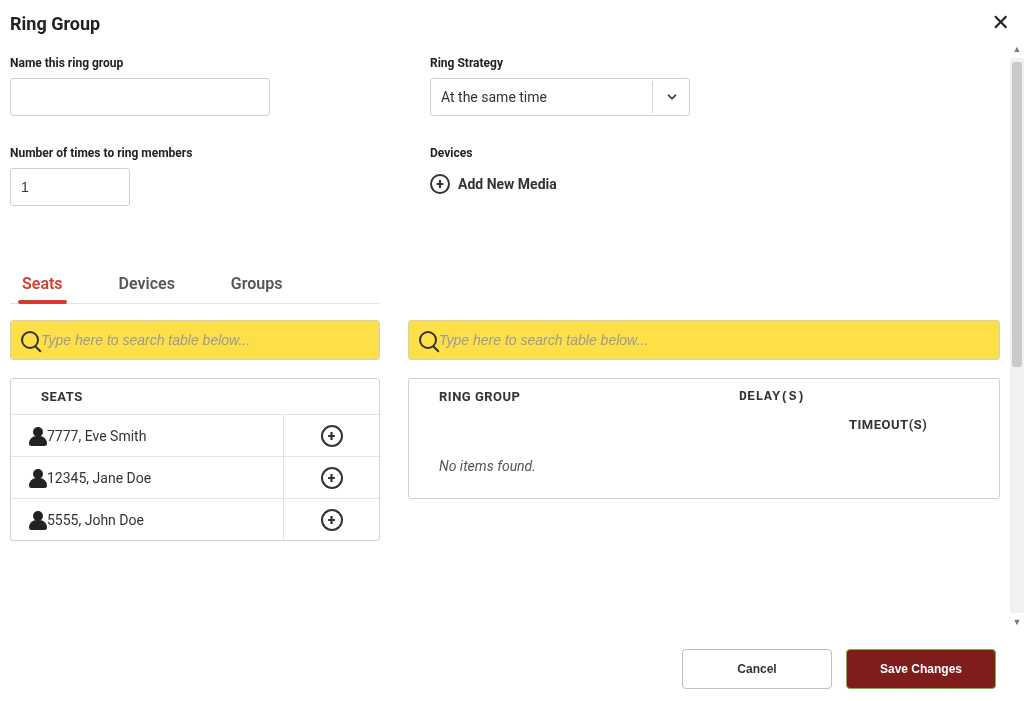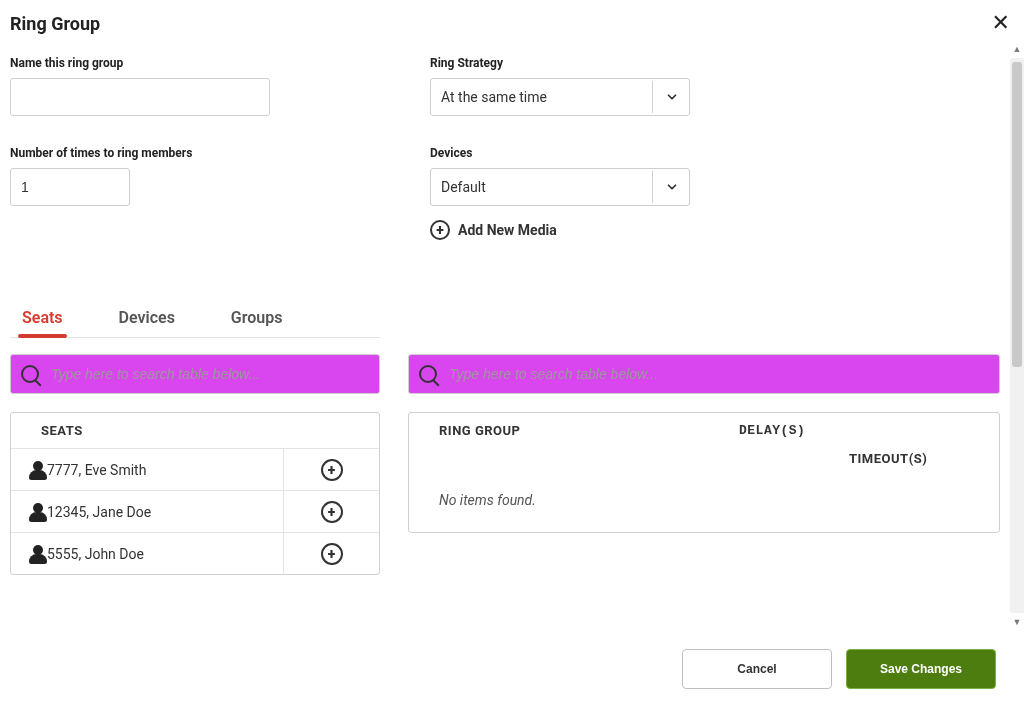--- a/index.html
+++ b/index.html
@@ -115,21 +115,21 @@
     content:"";
     position:absolute;left:0;right:0;bottom:-1px;height:4px;background:#d63c2e;border-radius:3px;
   }
 
   .dual { display:flex; gap: 28px; margin-top: 16px; align-items: stretch; }
   .dual .left-pane { width: 370px; flex: none; }
   .dual .right-pane { flex: 1 1 auto; }
 
   .search {
     border:1px solid #d0d0d0;border-radius:3px;height:40px;display:flex;align-items:center;
-    padding: 0 10px; gap:10px; background:#d946ef;
+    padding: 0 10px; background:#fde047;
   }
   .search input{
     border:none;outline:none;flex:1;font-size:14px;color:#333;background:transparent;
   }
   .search input::placeholder{ color:#9a9a9a; font-style: italic; }
   .mag {
     width:18px;height:18px;border:2px solid #333;border-radius:50%;position:relative;flex:none;
   }
   .mag::after{content:"";position:absolute;width:8px;height:2px;background:#333;bottom:-3px;right:-5px;transform:rotate(45deg);}
 
@@ -164,21 +164,21 @@
 
   .footer {
     position:absolute; left:0; right:0; bottom:0; height:64px;
     display:flex; align-items:center; justify-content:flex-end; gap:14px; padding: 0 28px;
     background:#fff;
   }
   .btn {
     height:40px;border-radius:4px;padding:0 24px;font-size:12px;font-weight:700;cursor:pointer;
     border:1px solid #bfbfbf;background:#fff;color:#333;min-width:150px;
   }
-  .btn-primary{ background:#4d7c0f;border-color:#76b245;color:#fff; }
+  .btn-primary{ background:#7f1d1d;border-color:#76b245;color:#fff; }
 
   
   .faux-scroll {
     position:absolute; right:0; top:58px; bottom:88px; width:14px; background:#f1f1f1;
     border-radius:2px;
   }
   .faux-scroll .thumb{ position:absolute; left:2px; right:2px; top:4px; height:55%; background:#c9c9c9; border-radius:3px;}
   .faux-scroll .arrow{ position:absolute; left:0; right:0; text-align:center; font-size:9px; color:#7a7a7a;}
   .faux-scroll .arrow.top{ top:-14px; }
   .faux-scroll .arrow.bot{ bottom:-14px; }
@@ -221,28 +221,20 @@
 
   <div class="spacer-md"></div>
 
   <div class="row">
     <div class="col col-left">
       <label class="field-label">Number of times to ring members</label>
       <input class="text-input small" type="text" value="1" style="">
     </div>
     <div class="col col-right">
       <label class="field-label">Devices</label>
-      <div class="select">
-        <span>Default</span>
-        <span class="chev">
-          <svg class="chev-svg" viewBox="0 0 24 24" fill="none" stroke="#333" stroke-width="3" stroke-linecap="round" stroke-linejoin="round">
-              <polyline points="6 9 12 15 18 9"></polyline>
-            </svg>
-        </span>
-      </div>
       <div class="add-media">
         <span class="plus-circle">+</span>
         <span>Add New Media</span>
       </div>
     </div>
   </div>
 
   <div class="spacer-lg"></div>
 
   <div class="tabs">

